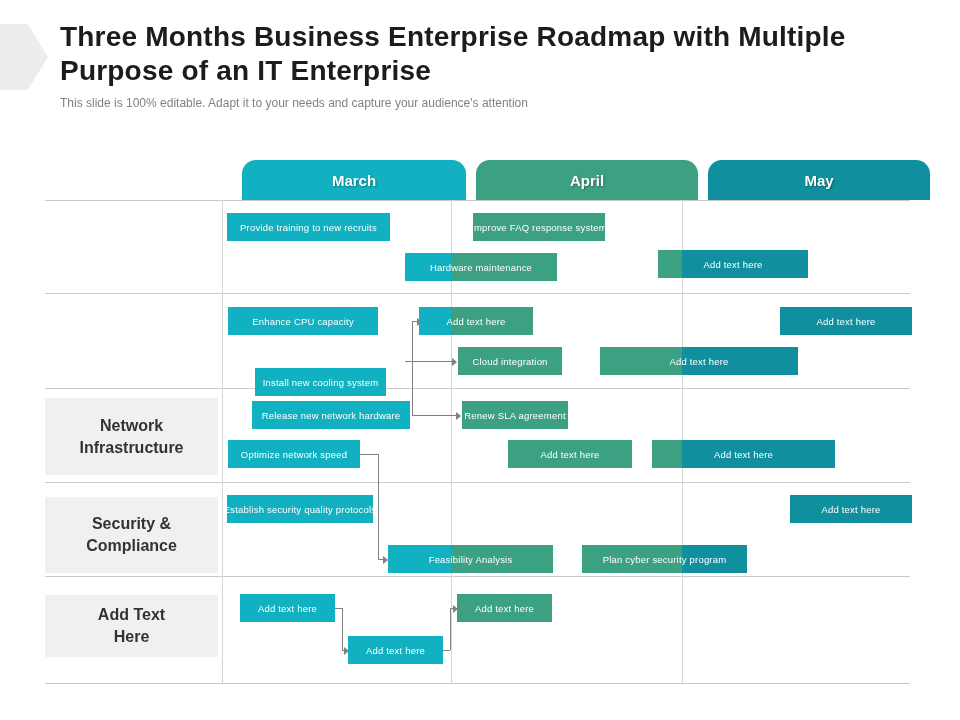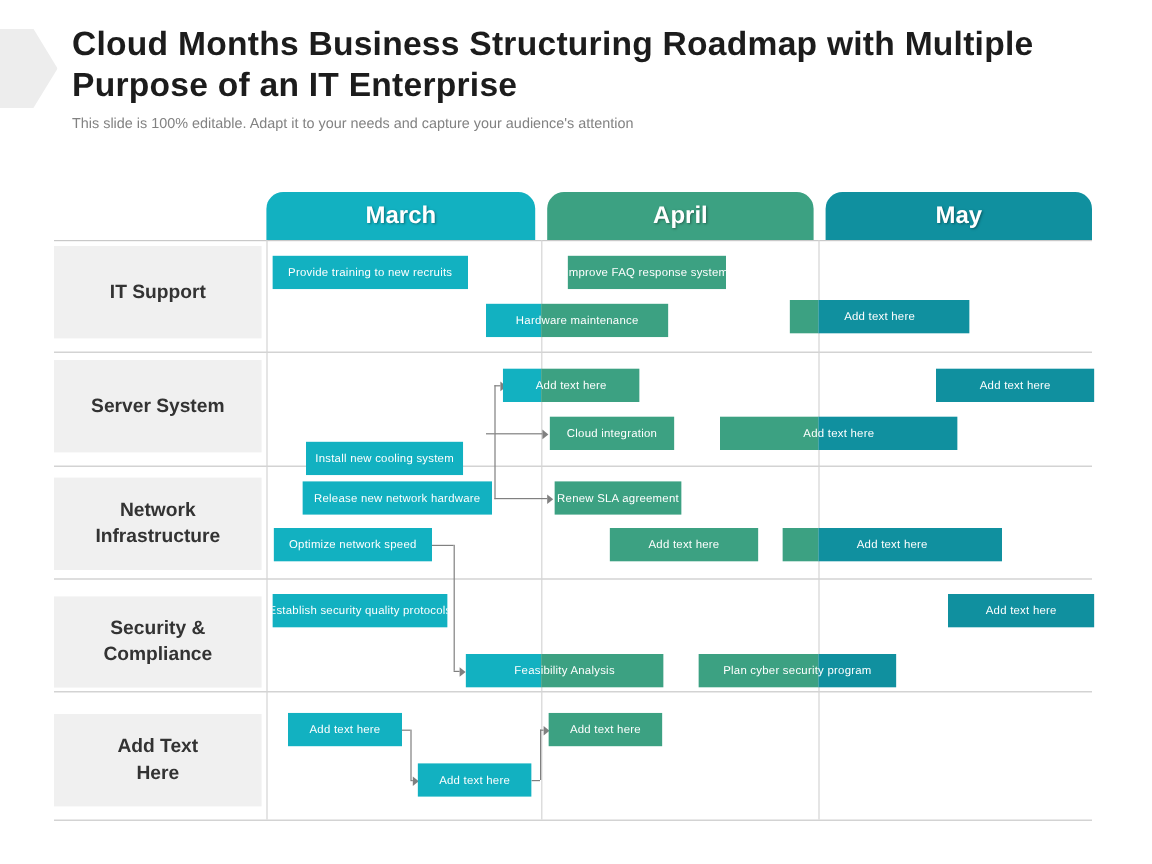--- a/index.html
+++ b/index.html
@@ -11,67 +11,65 @@
   #deco-chevron{left:0;top:24px;width:48px;height:66px;background:#ededed;
       clip-path:polygon(0 0,58% 0,100% 50%,58% 100%,0 100%);}
   #page-title{left:60px;top:20px;width:880px;font-size:28px;font-weight:bold;
       color:#1c1c1c;line-height:34px;letter-spacing:.2px;}
   #page-subtitle{left:60px;top:96px;width:800px;font-size:12px;color:#828282;}
   
   .grid-h{height:1px;background:#c9c9c9;}
   .grid-v{width:1px;background:#d5d5d5;}
   
   .month-tab{top:160px;height:40px;border-radius:14px 14px 0 0;color:#fff;
-      font-size:20px;font-weight:bold;display:flex;align-items:center;justify-content:center;
-      text-shadow:1px 1px 2px rgba(0,0,0,.35);}
+      font-size:15px;font-weight:bold;display:flex;align-items:center;justify-content:center;
+      text-shadow:1px 1px 2px rgba(0,0,0,.35);margin-left:20px;}
   
   .row-label{left:45px;width:173px;background:#f0f0f0;display:flex;align-items:center;
       justify-content:center;text-align:center;font-size:16px;font-weight:bold;color:#333;
       white-space:pre-line;line-height:22px;}
   
   .bar{height:28px;display:flex;overflow:hidden;}
   .bar .seg{height:100%;}
   .bar .lbl{position:absolute;inset:0;display:flex;align-items:center;justify-content:center;
       color:#fff;font-size:9.5px;letter-spacing:.2px;white-space:nowrap;}
   
   .cline{background:#808080;}
   .carrow{width:0;height:0;border-top:4px solid transparent;border-bottom:4px solid transparent;
       border-left:5px solid #808080;}
 </style>
 </head>
 <body>
 
 <div id="stage">
   <div id="deco-chevron" class="abs"></div>
-  <h1 id="page-title" class="abs" style="margin:0;">Cloud Months Business Structuring Roadmap with Multiple Purpose of an IT Enterprise</h1>
+  <h1 id="page-title" class="abs" style="margin:0;">Three Months Business Enterprise Roadmap with Multiple Purpose of an IT Enterprise</h1>
   <div id="page-subtitle" class="abs">This slide is 100% editable. Adapt it to your needs and capture your audience's attention</div>
   <div id="grid-layer" class="abs" style="inset:0;">
       <div class="abs grid-h" style="left: 45px; top: 200px; width: 865px;"></div>
       <div class="abs grid-h" style="left: 45px; top: 293px; width: 865px;"></div>
       <div class="abs grid-h" style="left: 45px; top: 388px; width: 865px;"></div>
       <div class="abs grid-h" style="left: 45px; top: 482px; width: 865px;"></div>
       <div class="abs grid-h" style="left: 45px; top: 576px; width: 865px;"></div>
       <div class="abs grid-h" style="left: 45px; top: 683px; width: 865px;"></div>
       <div class="abs grid-v" style="left: 222px; top: 200px; height: 483px;"></div>
       <div class="abs grid-v" style="left: 451px; top: 200px; height: 483px;"></div>
       <div class="abs grid-v" style="left: 682px; top: 200px; height: 483px;"></div>
     </div>
   <div id="month-layer" class="abs" style="inset:0;">
       <div class="abs month-tab" style="left: 222px; width: 224px; background: rgb(18, 177, 193);">March</div>
       <div class="abs month-tab" style="left: 456px; width: 222px; background: rgb(60, 161, 130);">April</div>
       <div class="abs month-tab" style="left: 688px; width: 222px; background: rgb(16, 144, 159);">May</div>
     </div>
   <div id="rowlabel-layer" class="abs" style="inset:0;">
-      <div class="abs row-label" style="top: 205px; height: 77px;">IT Support</div>
-      <div class="abs row-label" style="top: 300px; height: 77px;">Server System</div>
       <div class="abs row-label" style="top: 398px; height: 77px;">Network
 Infrastructure</div>
       <div class="abs row-label" style="top: 497px; height: 76px;">Security &amp;
 Compliance</div>
-      <div class="abs row-label" style="top: 595px; height: 77px;">Add Text
+      <div class="abs row-label" style="top: 595px; height: 62px;">Add Text
 Here</div>
     </div>
   <div id="connector-layer" class="abs" style="inset:0;">
       <div class="abs cline" style="left: 405px; top: 361px; width: 7px; height: 1px;"></div>
       <div class="abs cline" style="left: 412px; top: 321px; width: 1px; height: 95px;"></div>
       <div class="abs cline" style="left: 412px; top: 321px; width: 5px; height: 1px;"></div>
       <div class="abs cline" style="left: 412px; top: 361px; width: 40px; height: 1px;"></div>
       <div class="abs cline" style="left: 412px; top: 415px; width: 44px; height: 1px;"></div>
       <div class="abs cline" style="left: 360px; top: 454px; width: 18px; height: 1px;"></div>
       <div class="abs cline" style="left: 378px; top: 454px; width: 1px; height: 105px;"></div>
@@ -100,20 +98,24 @@
       </div>
       <div class="abs bar" style="left: 405px; top: 253px; width: 152px;">
         <div class="seg" style="width: 46px; background: rgb(18, 177, 193);"></div>
         <div class="seg" style="width: 106px; background: rgb(60, 161, 130);"></div>
         <div class="lbl">Hardware maintenance</div>
       </div>
       <div class="abs bar" style="left: 658px; top: 250px; width: 150px;">
         <div class="seg" style="width: 24px; background: rgb(60, 161, 130);"></div>
         <div class="seg" style="width: 126px; background: rgb(16, 144, 159);"></div>
         <div class="lbl">Add text here</div>
+      </div>
+      <div class="abs bar" style="left: 228px; top: 307px; width: 150px;">
+        <div class="seg" style="width: 150px; background: rgb(18, 177, 193);"></div>
+        <div class="lbl">Enhance CPU capacity</div>
       </div>
       <div class="abs bar" style="left: 419px; top: 307px; width: 114px;">
         <div class="seg" style="width: 32px; background: rgb(18, 177, 193);"></div>
         <div class="seg" style="width: 82px; background: rgb(60, 161, 130);"></div>
         <div class="lbl">Add text here</div>
       </div>
       <div class="abs bar" style="left: 780px; top: 307px; width: 132px;">
         <div class="seg" style="width: 132px; background: rgb(16, 144, 159);"></div>
         <div class="lbl">Add text here</div>
       </div>

